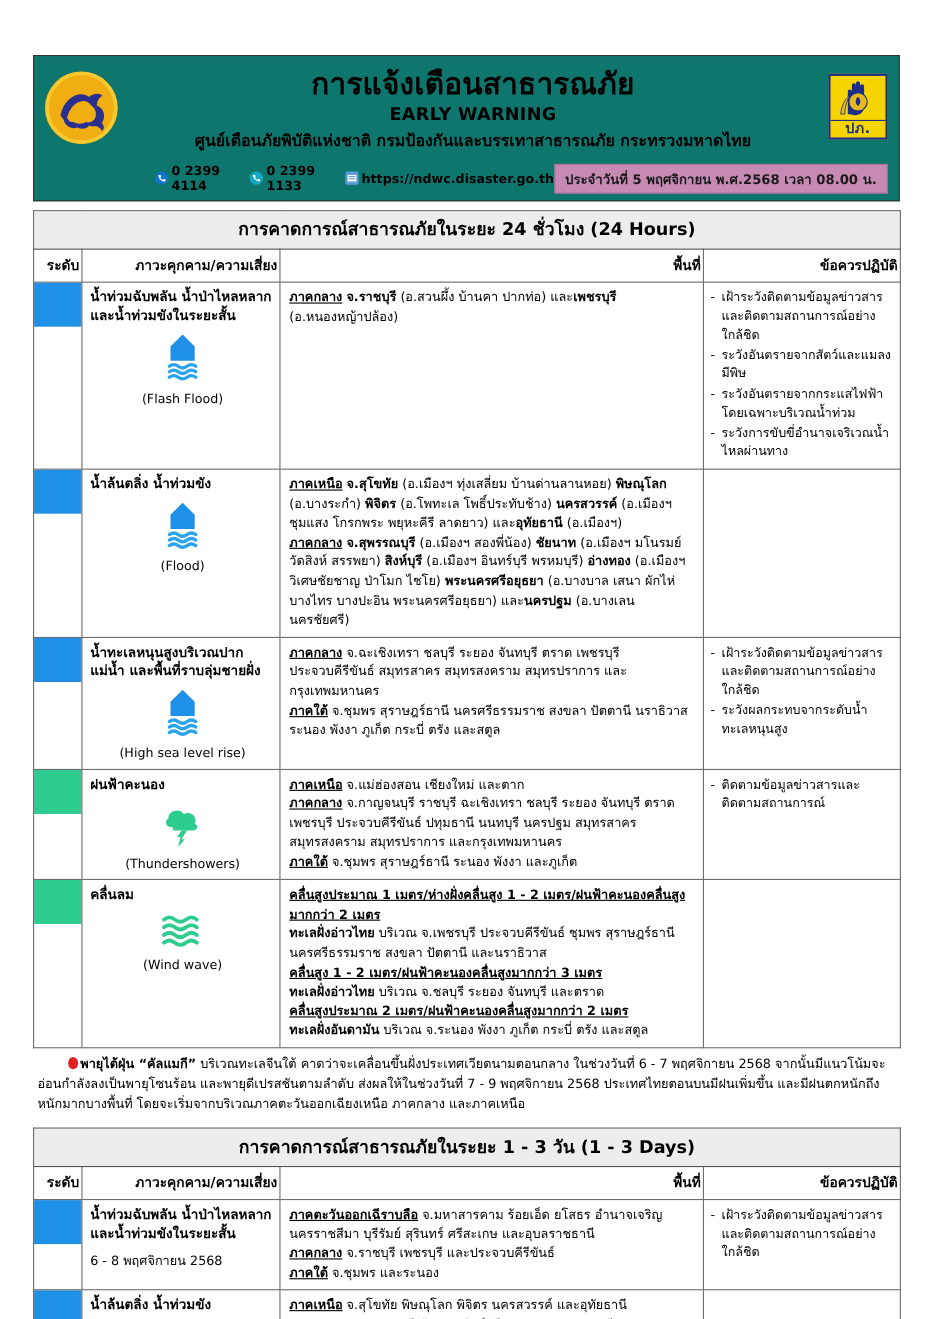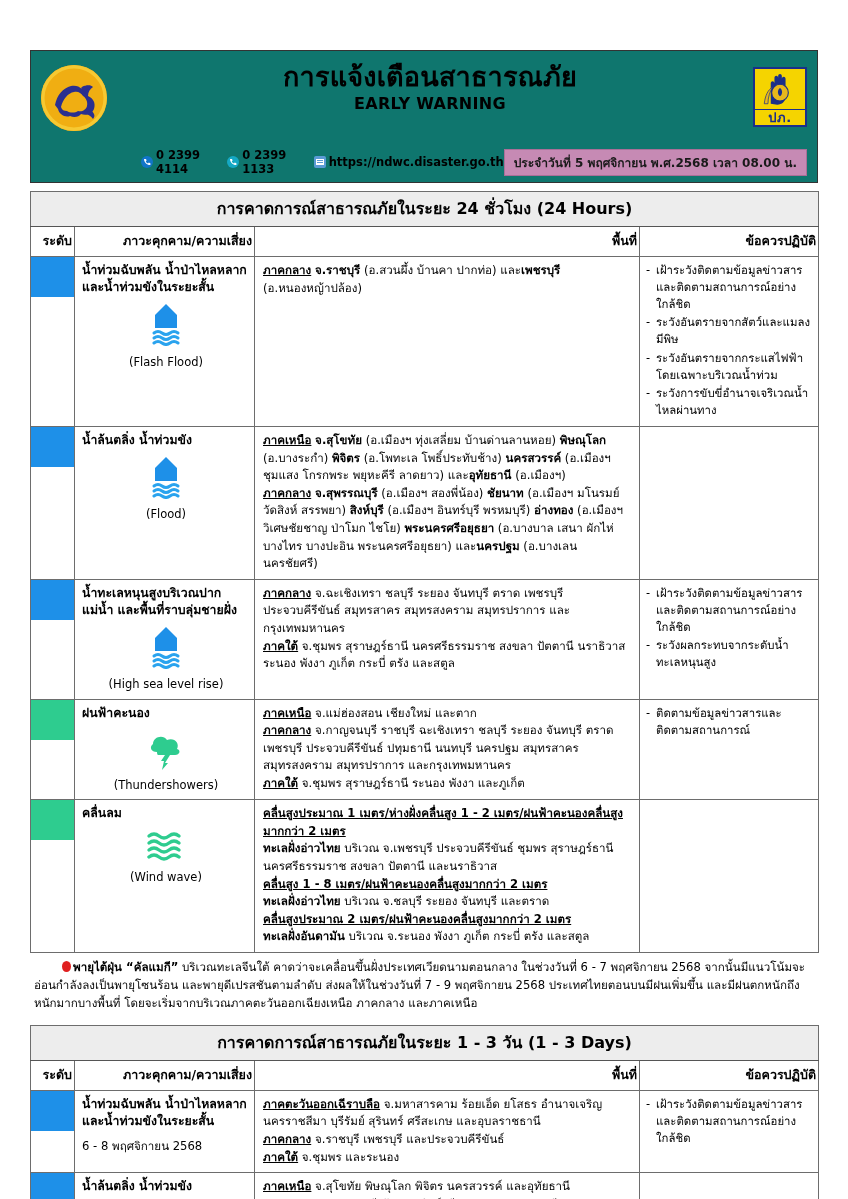--- a/index.html
+++ b/index.html
@@ -239,20 +239,21 @@
           <path d="M14 40 C16 30 22 23 30 21 C34 20 38 21 41 24 C44 20 49 19 52 22 C49 24 47 27 47 31 C52 33 55 38 53 44 C51 49 45 51 40 49 C38 52 33 53 29 51 C24 53 18 49 17 44 Z" fill="#2b2f8f"></path>
           <path d="M20 42 C22 34 27 28 33 27 C37 26 40 28 42 31 C45 33 47 37 46 41 C45 45 41 47 37 46 C34 48 29 48 26 46 C23 46 21 45 20 42 Z" fill="#f0ae12"></path>
           <path d="M40 23 C43 20 47 20 49 22 C46 24 44 26 44 29 Z" fill="#2b2f8f"></path>
           <path d="M49 45 C53 47 55 51 52 54 C50 51 47 49 44 49 Z" fill="#2b2f8f"></path>
         </svg>
       </div>
 
       <div class="header-titles">
         <div class="title-th">การแจ้งเตือนสาธารณภัย</div>
         <div class="title-en">EARLY WARNING</div>
+        <div class="title-sub">ศูนย์เตือนภัยพิบัติแห่งชาติ กรมป้องกันและบรรเทาสาธารณภัย กระทรวงมหาดไทย</div>
       </div>
 
       <div class="logo-ddpm">
         <div class="emblem">
           <svg viewBox="0 0 54 42" xmlns="http://www.w3.org/2000/svg" aria-hidden="true">
             <path d="M17 38 L17 16 C17 13 21 13 21 16 L21 26 L21 10 C21 7 25 7 25 10 L25 26 L25 8 C25 5 29 5 29 8 L29 26 L29 11 C29 8 33 8 33 11 L33 30 C33 36 29 39 24 39 Z" fill="#1b2f8a"></path>
             <circle cx="27" cy="26" r="9" fill="#e8b81c" stroke="#1b2f8a" stroke-width="1.2"></circle>
             <path d="M27 21 C30 23 30 28 27 30 C24 28 24 23 27 21 Z" fill="#1b2f8a"></path>
             <path d="M10 38 C11 29 14 23 19 20 C16 25 14 31 14 38 Z" fill="#e8b81c" stroke="#1b2f8a" stroke-width="0.8"></path>
           </svg>
@@ -424,21 +425,21 @@
         <path d="M5 8 q5 -4 10 0 t10 0 t10 0"></path>
         <path d="M5 15 q5 -4 10 0 t10 0 t10 0"></path>
         <path d="M5 22 q5 -4 10 0 t10 0 t10 0"></path>
         <path d="M5 29 q5 -4 10 0 t10 0 t10 0"></path>
       </g>
               </svg></div>
             <div class="icon-label">(Wind wave)</div>
           </td>
           <td class="area">
             <p><span class="wl">คลื่นสูงประมาณ 1 เมตร/ห่างฝั่งคลื่นสูง 1 - 2 เมตร/ฝนฟ้าคะนองคลื่นสูงมากกว่า 2 เมตร</span><span class="prov">ทะเลฝั่งอ่าวไทย</span> บริเวณ จ.เพชรบุรี ประจวบคีรีขันธ์ ชุมพร สุราษฎร์ธานี นครศรีธรรมราช สงขลา ปัตตานี และนราธิวาส</p>
-            <p><span class="wl">คลื่นสูง 1 - 8 เมตร/ฝนฟ้าคะนองคลื่นสูงมากกว่า 2 เมตร</span><span class="prov">ทะเลฝั่งอ่าวไทย</span> บริเวณ จ.ชลบุรี ระยอง จันทบุรี และตราด</p>
+            <p><span class="wl">คลื่นสูง 1 - 2 เมตร/ฝนฟ้าคะนองคลื่นสูงมากกว่า 3 เมตร</span><span class="prov">ทะเลฝั่งอ่าวไทย</span> บริเวณ จ.ชลบุรี ระยอง จันทบุรี และตราด</p>
             <p><span class="wl">คลื่นสูงประมาณ 2 เมตร/ฝนฟ้าคะนองคลื่นสูงมากกว่า 2 เมตร</span><span class="prov">ทะเลฝั่งอันดามัน</span> บริเวณ จ.ระนอง พังงา ภูเก็ต กระบี่ ตรัง และสตูล</p>
           </td>
           <td class="action"></td>
         </tr>
       </tbody>
   </table>
 
   <div class="typhoon-note">
     <span class="dot"></span><b>พายุไต้ฝุ่น “คัลแมกี”</b><span> บริเวณทะเลจีนใต้ คาดว่าจะเคลื่อนขึ้นฝั่งประเทศเวียดนามตอนกลาง ในช่วงวันที่ 6 - 7 พฤศจิกายน 2568 จากนั้นมีแนวโน้มจะอ่อนกำลังลงเป็นพายุโซนร้อน และพายุดีเปรสชันตามลำดับ ส่งผลให้ในช่วงวันที่ 7 - 9 พฤศจิกายน 2568 ประเทศไทยตอนบนมีฝนเพิ่มขึ้น และมีฝนตกหนักถึงหนักมากบางพื้นที่ โดยจะเริ่มจากบริเวณภาคตะวันออกเฉียงเหนือ ภาคกลาง และภาคเหนือ</span>
   </div>

